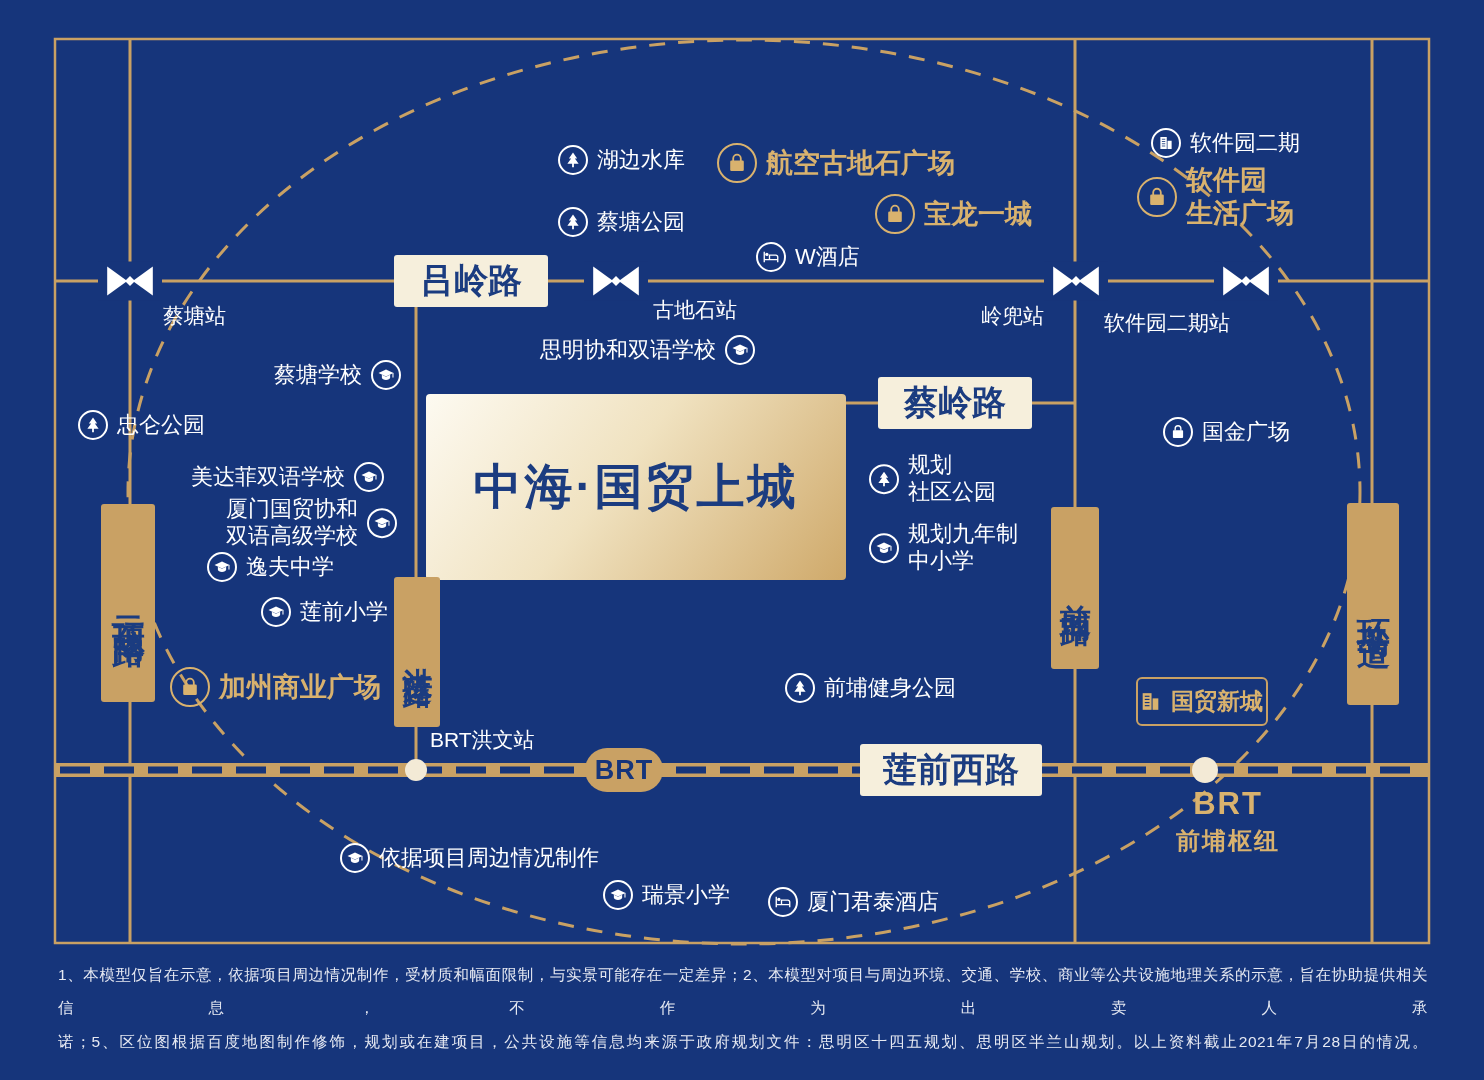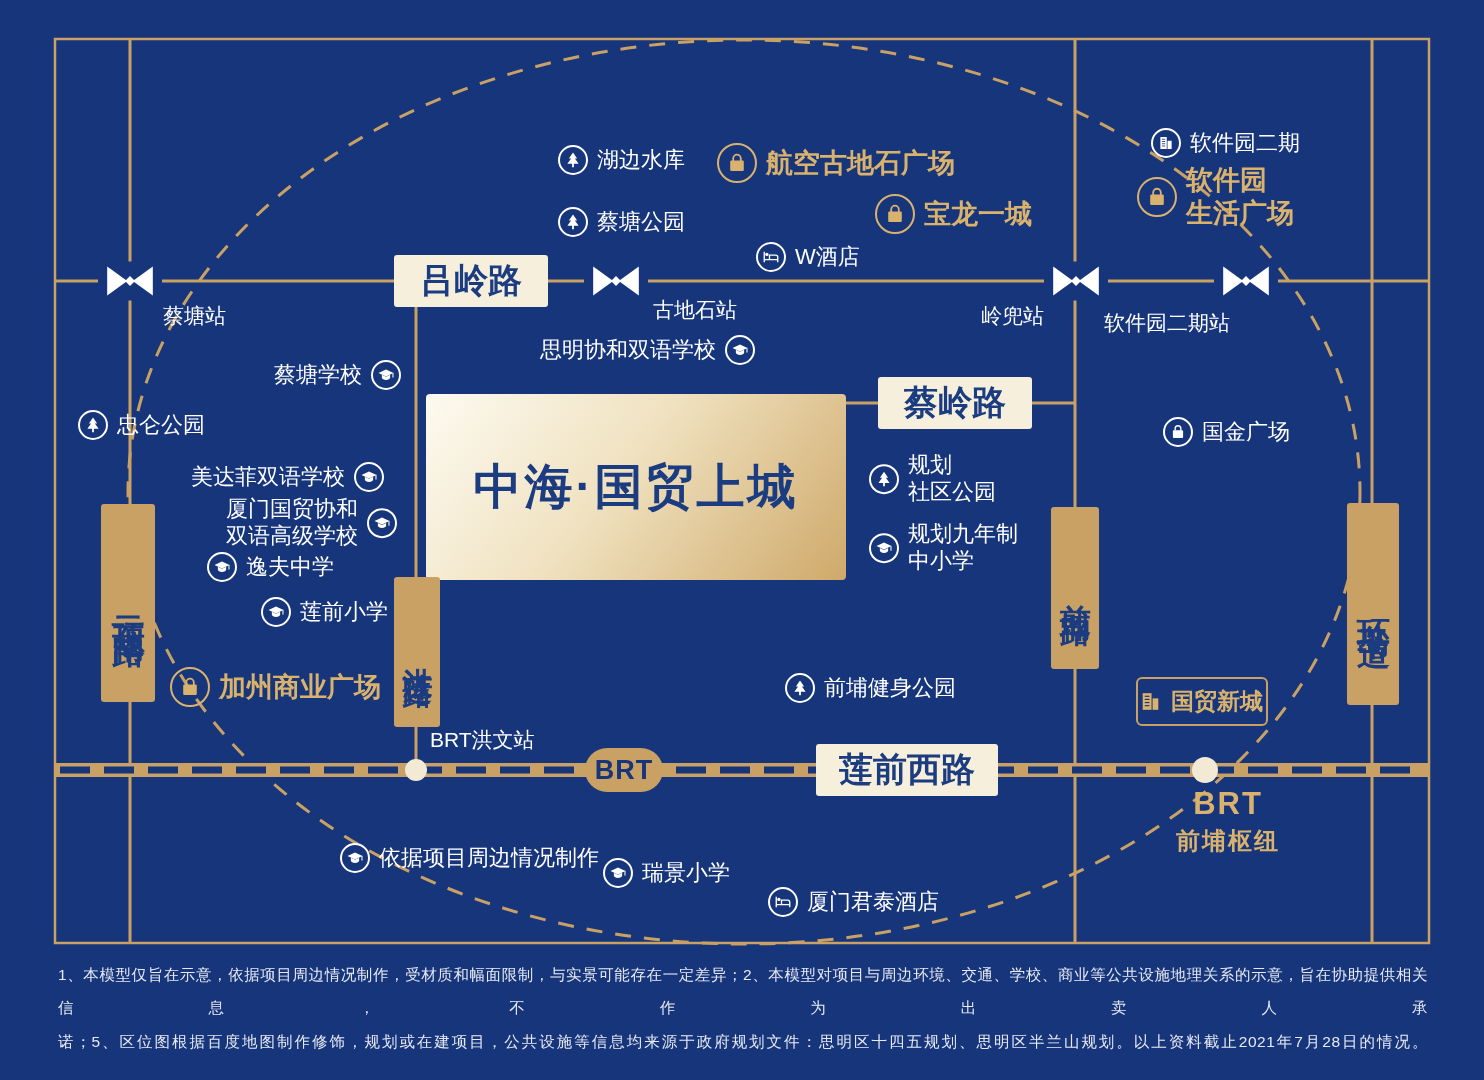--- a/index.html
+++ b/index.html
@@ -132,21 +132,21 @@
     <span>国贸新城</span>
   </div>
 
   <div class="disclaimer">
     <div>1、本模型仅旨在示意，依据项目周边情况制作，受材质和幅面限制，与实景可能存在一定差异；2、本模型对项目与周边环境、交通、学校、商业等公共设施地理关系的示意，旨在协助提供相关信息，不作为出卖人承</div>
     <div>诺；5、区位图根据百度地图制作修饰，规划或在建项目，公共设施等信息均来源于政府规划文件：思明区十四五规划、思明区半兰山规划。以上资料截止2021年7月28日的情况。</div>
   </div>
 
 <div class="road-box white" style="left: 394px; top: 255px; width: 154px; height: 52px; font-size: 34px;">吕岭路</div>
     <div class="road-box white" style="left: 878px; top: 377px; width: 154px; height: 52px; font-size: 34px;">蔡岭路</div>
-    <div class="road-box white" style="left: 816px; top: 744px; width: 182px; height: 52px; font-size: 34px;">莲前西路</div>
+    <div class="road-box white" style="left: 860px; top: 744px; width: 182px; height: 52px; font-size: 34px;">莲前西路</div>
     <div class="road-box gold vertical" style="left: 101px; top: 504px; width: 54px; height: 198px; font-size: 33px;">云顶南路</div>
     <div class="road-box gold vertical" style="left: 394px; top: 577px; width: 46px; height: 150px; font-size: 30px;">洪莲路</div>
     <div class="road-box gold vertical" style="left: 1051px; top: 507px; width: 48px; height: 162px; font-size: 31px;">前埔路</div>
     <div class="road-box gold vertical" style="left: 1347px; top: 503px; width: 52px; height: 202px; font-size: 33px;">环岛干道</div>
     <div class="station" style="left: 130px; top: 281px;"><svg viewBox="0 0 52 34">
         <path d="M1 1 L23 17 L1 33 Z" fill="#fff"></path>
         <path d="M51 1 L29 17 L51 33 Z" fill="#fff"></path>
         <path d="M26 11.5 L31.5 17 L26 22.5 L20.5 17 Z" fill="#fff"></path>
       </svg></div>
     <div class="station-label" style="left: 163px; top: 302px;">蔡塘站</div>
@@ -394,21 +394,21 @@
         <svg viewBox="0 0 24 24">
           <path d="M12 4.5 L22 9.2 L12 13.9 L2 9.2 Z" fill="currentColor"></path>
           <path d="M6.5 11.8 V15.6 c0 1.6 2.6 2.9 5.5 2.9 s5.5 -1.3 5.5 -2.9 V11.8 L12 14.4 Z" fill="currentColor"></path>
           <rect x="20.6" y="9.2" width="1.4" height="6.2" fill="currentColor"></rect>
         </svg>
       </span>
       <span class="poi-label">
         <span class="ln">依据项目周边情况制作</span>
       </span>
     </div>
-    <div class="poi white" style="top: 873px; left: 603px;">
+    <div class="poi white" style="top: 895px; left: 603px;">
       <span class="poi-icon">
         <svg viewBox="0 0 24 24">
           <path d="M12 4.5 L22 9.2 L12 13.9 L2 9.2 Z" fill="currentColor"></path>
           <path d="M6.5 11.8 V15.6 c0 1.6 2.6 2.9 5.5 2.9 s5.5 -1.3 5.5 -2.9 V11.8 L12 14.4 Z" fill="currentColor"></path>
           <rect x="20.6" y="9.2" width="1.4" height="6.2" fill="currentColor"></rect>
         </svg>
       </span>
       <span class="poi-label">
         <span class="ln">瑞景小学</span>
       </span>

